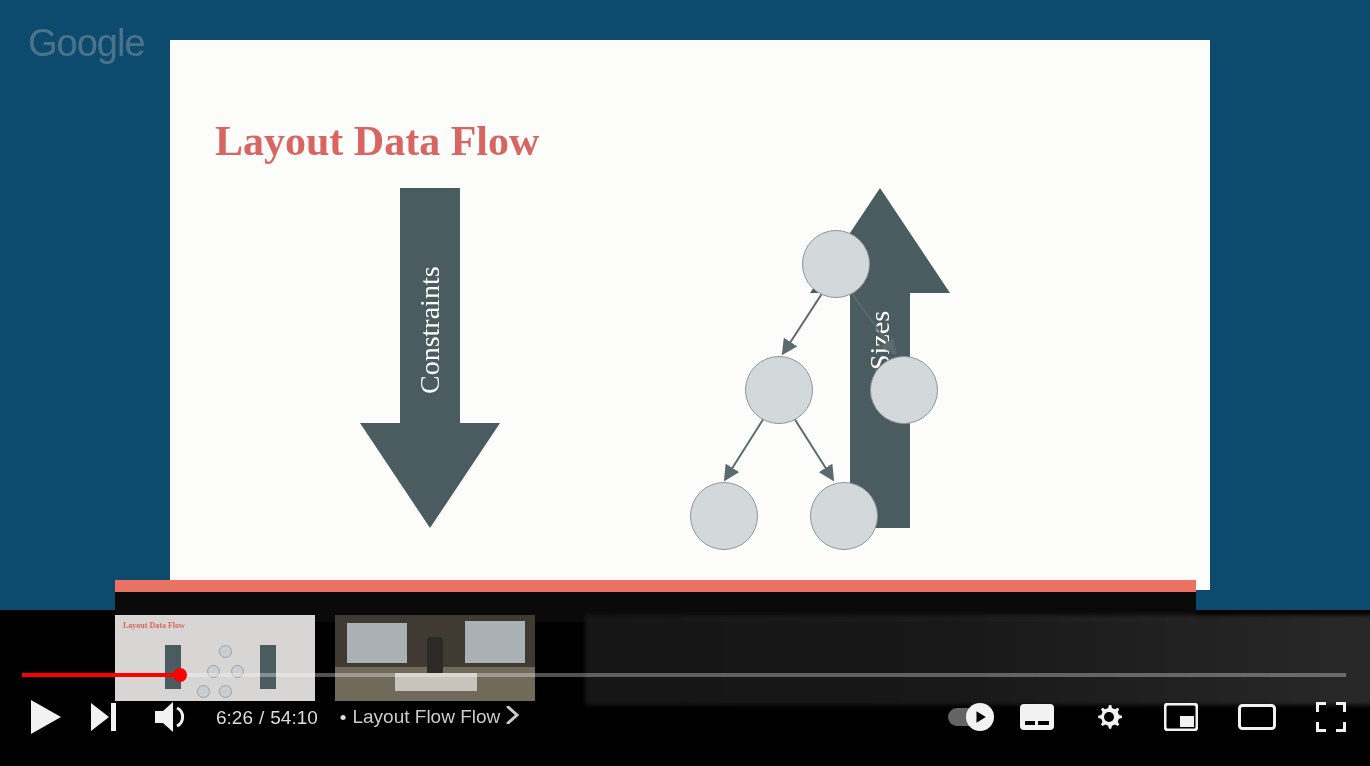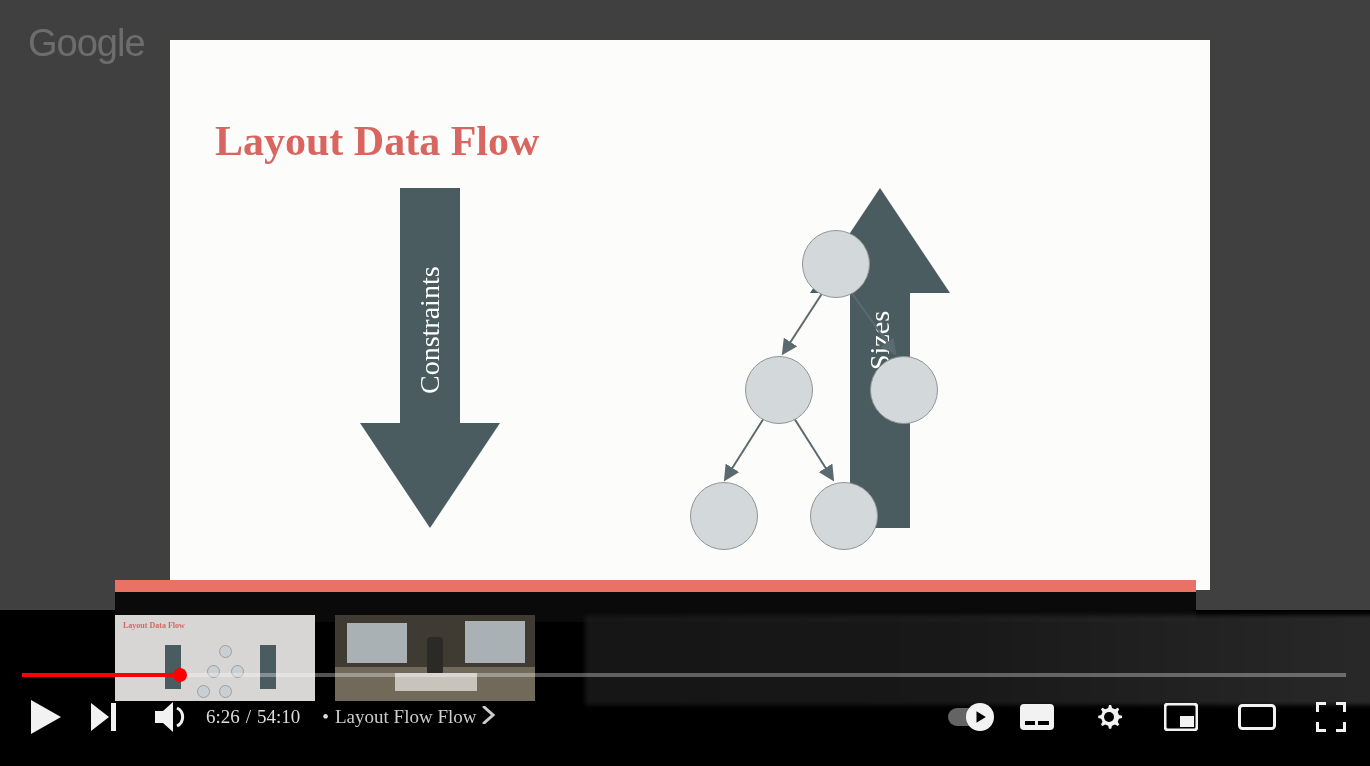--- a/index.html
+++ b/index.html
@@ -1,20 +1,20 @@
 <!DOCTYPE html>
 <html><head>
 <meta charset="utf-8">
 <style>
   * { margin: 0; padding: 0; box-sizing: border-box; }
   html, body { width: 1370px; height: 766px; overflow: hidden; font-family: Arial, sans-serif; }
   body { background: #000; position: relative; }
 
   
-  .stage { position: absolute; left: 0; top: 0; width: 1370px; height: 610px; background: #404040; }
+  .stage { position: absolute; left: 0; top: 0; width: 1370px; height: 610px; background: #0c4a6e; }
   .slide {
     position: absolute;
     left: 170px; top: 40px; width: 1040px; height: 550px;
     background: #fcfcfb;
   }
   .slide-title {
     position: absolute; left: 45px; top: 77px;
     font-family: Georgia, 'Times New Roman', serif;
     font-weight: bold; font-size: 42px; color: #d86560;
   }
@@ -67,21 +67,21 @@
   .progress { position:absolute; left:22px; top:673px; width:1324px; height:4px; background:rgba(255,255,255,0.32); }
   .progress-played { position:absolute; left:0; top:0; height:100%; background:#ff0000; }
   .progress-dots { position:absolute; left:0; top:-2px; height:8px; }
   .progress-thumb { position:absolute; width:14px; height:14px; border-radius:50%; background:#ff0000; top:-5px; }
 
   
   .controls { position:absolute; left:22px; top:688px; width:1324px; height:58px; display:flex; align-items:center; color:#eee; }
   .ctrl-btn { display:flex; align-items:center; justify-content:center; cursor:pointer; margin-right:14px; opacity:0.95; }
   .ctrl-btn svg { fill:#fff; }
   .spacer { flex:1; }
-  .time { font-size:19px; color:#ddd; display:flex; align-items:center; gap:6px;font-family:Liberation Serif, serif;}
+  .time { font-size:19px; color:#ddd; margin-left:10px; display:flex; align-items:flex-end; gap:6px;}
   .chapter { color:#ccc; font-size:19px; display:flex; align-items:center; gap:6px;}
   .chev { display:inline-block; }
 
   .toggle {
     width:40px; height:18px; border-radius:10px; background:#6a6a6a; position:relative; margin-right:6px;
   }
   .toggle .knob { position:absolute; right:-6px; top:-5px; width:28px; height:28px; border-radius:50%; background:#fff; display:flex; align-items:center; justify-content:center;}
   .toggle .knob svg { width:14px; height:14px; }
   .right-group { display:flex; align-items:center; gap:26px; }
 </style>

